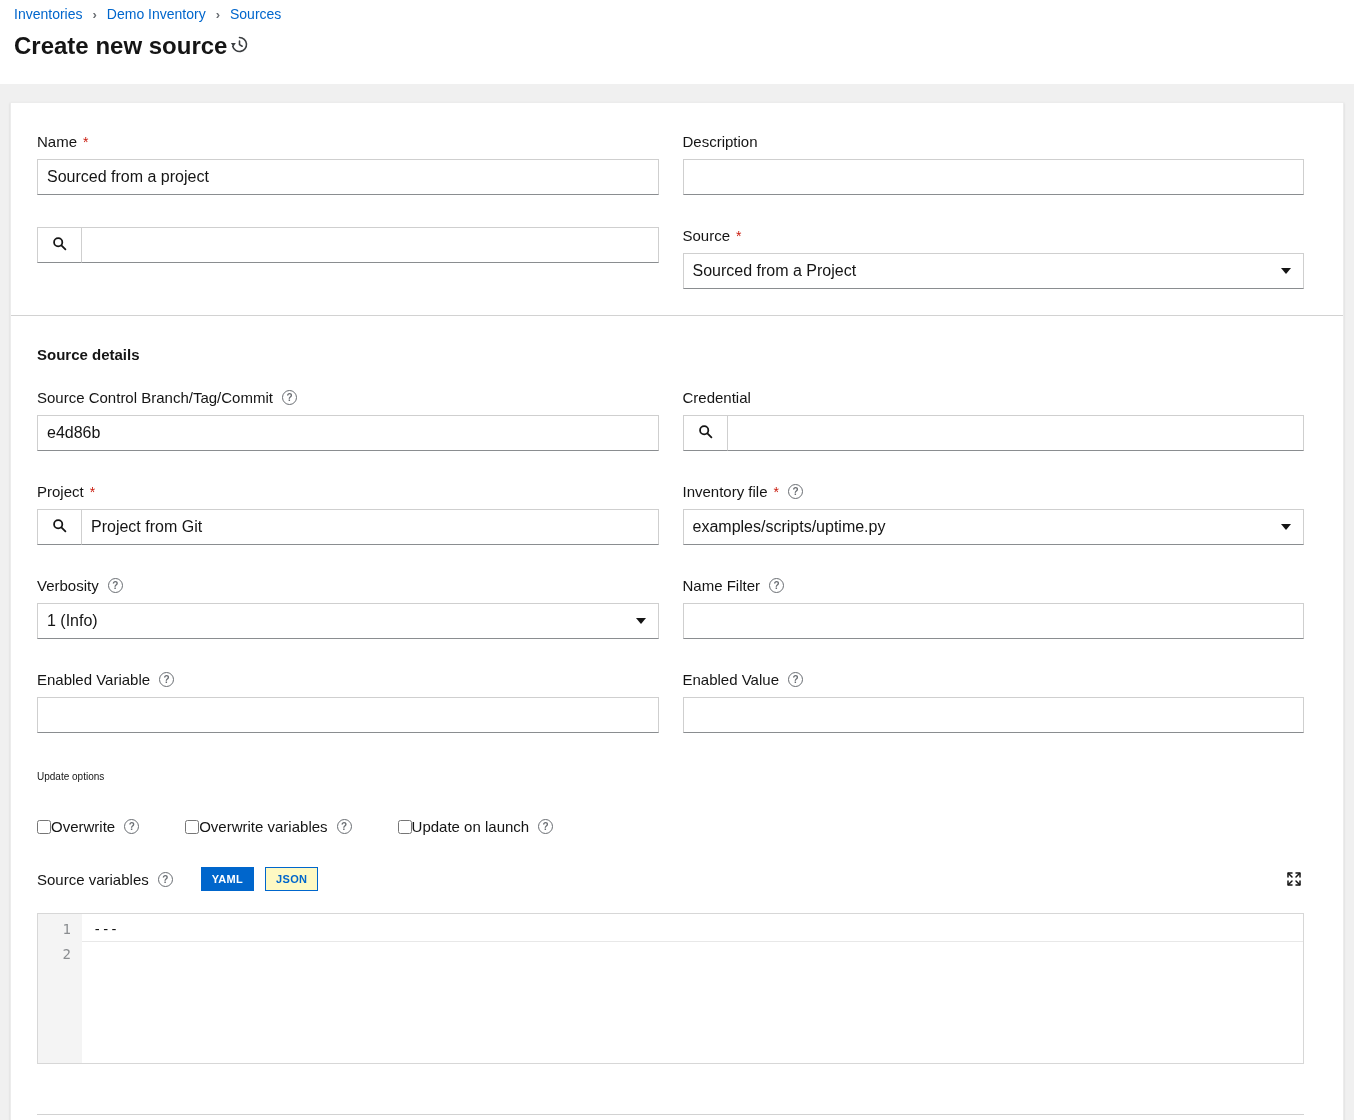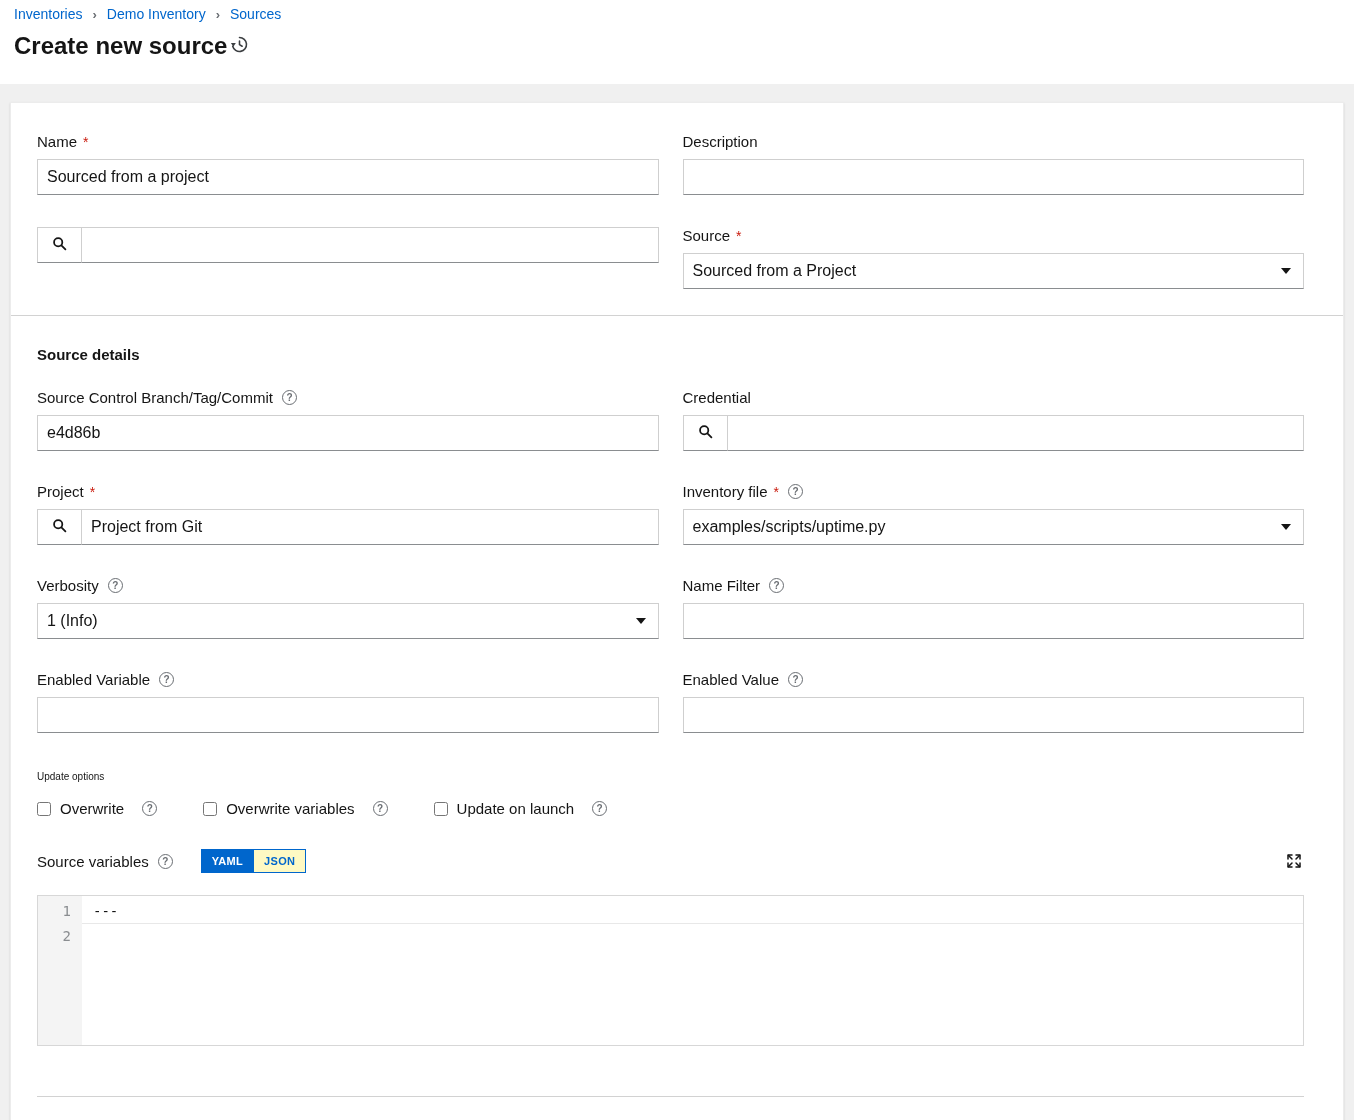--- a/index.html
+++ b/index.html
@@ -68,26 +68,26 @@
     border-left: 5px solid transparent; border-right: 5px solid transparent;
     border-top: 6px solid #151515;
   }
 
   .section-divider { border: none; border-top: 1px solid #d2d2d2; margin: 26px -39px 0 -26px; }
   .section-heading { font-size: 15px; font-weight: 700; margin: 30px 0 26px 0; }
 
   .sub-heading { font-size: 10px; font-weight: 400; margin: 38px 0 0 0; }
 
   .checkbox-row { display: flex; align-items: center; gap: 46px; margin-top: 18px; }
-  .checkbox-item { display: flex; align-items: center; gap: 9px; font-size: 15px; cursor: pointer; }
+  .checkbox-item { display: flex; align-items: center; gap: 0; font-size: 15px; cursor: pointer; margin-top: 18px; }
   .checkbox-item input[type="checkbox"] { width: 14px; height: 14px; margin: 0; accent-color: #0066cc; }
 
   .sv-header { display: flex; align-items: center; margin-top: 32px; }
   .sv-label { font-size: 15px; }
-  .toggle-group { display: inline-flex; margin-left: 28px; }
+  .toggle-group { display: inline-flex; margin-left: 28px; gap: 12px; }
   .toggle-btn {
     font-family: inherit; font-size: 11px; font-weight: 700; letter-spacing: .3px;
     padding: 4px 10px; cursor: pointer; line-height: 1.3;
     border: 1px solid #0066cc; background: #fef9c3; color: #0066cc;
   }
   .toggle-btn + .toggle-btn { margin-left: -1px; }
   .toggle-btn.active { background: #0066cc; color: #fff; }
   .sv-expand { margin-left: auto; }
 
   .code-editor {

